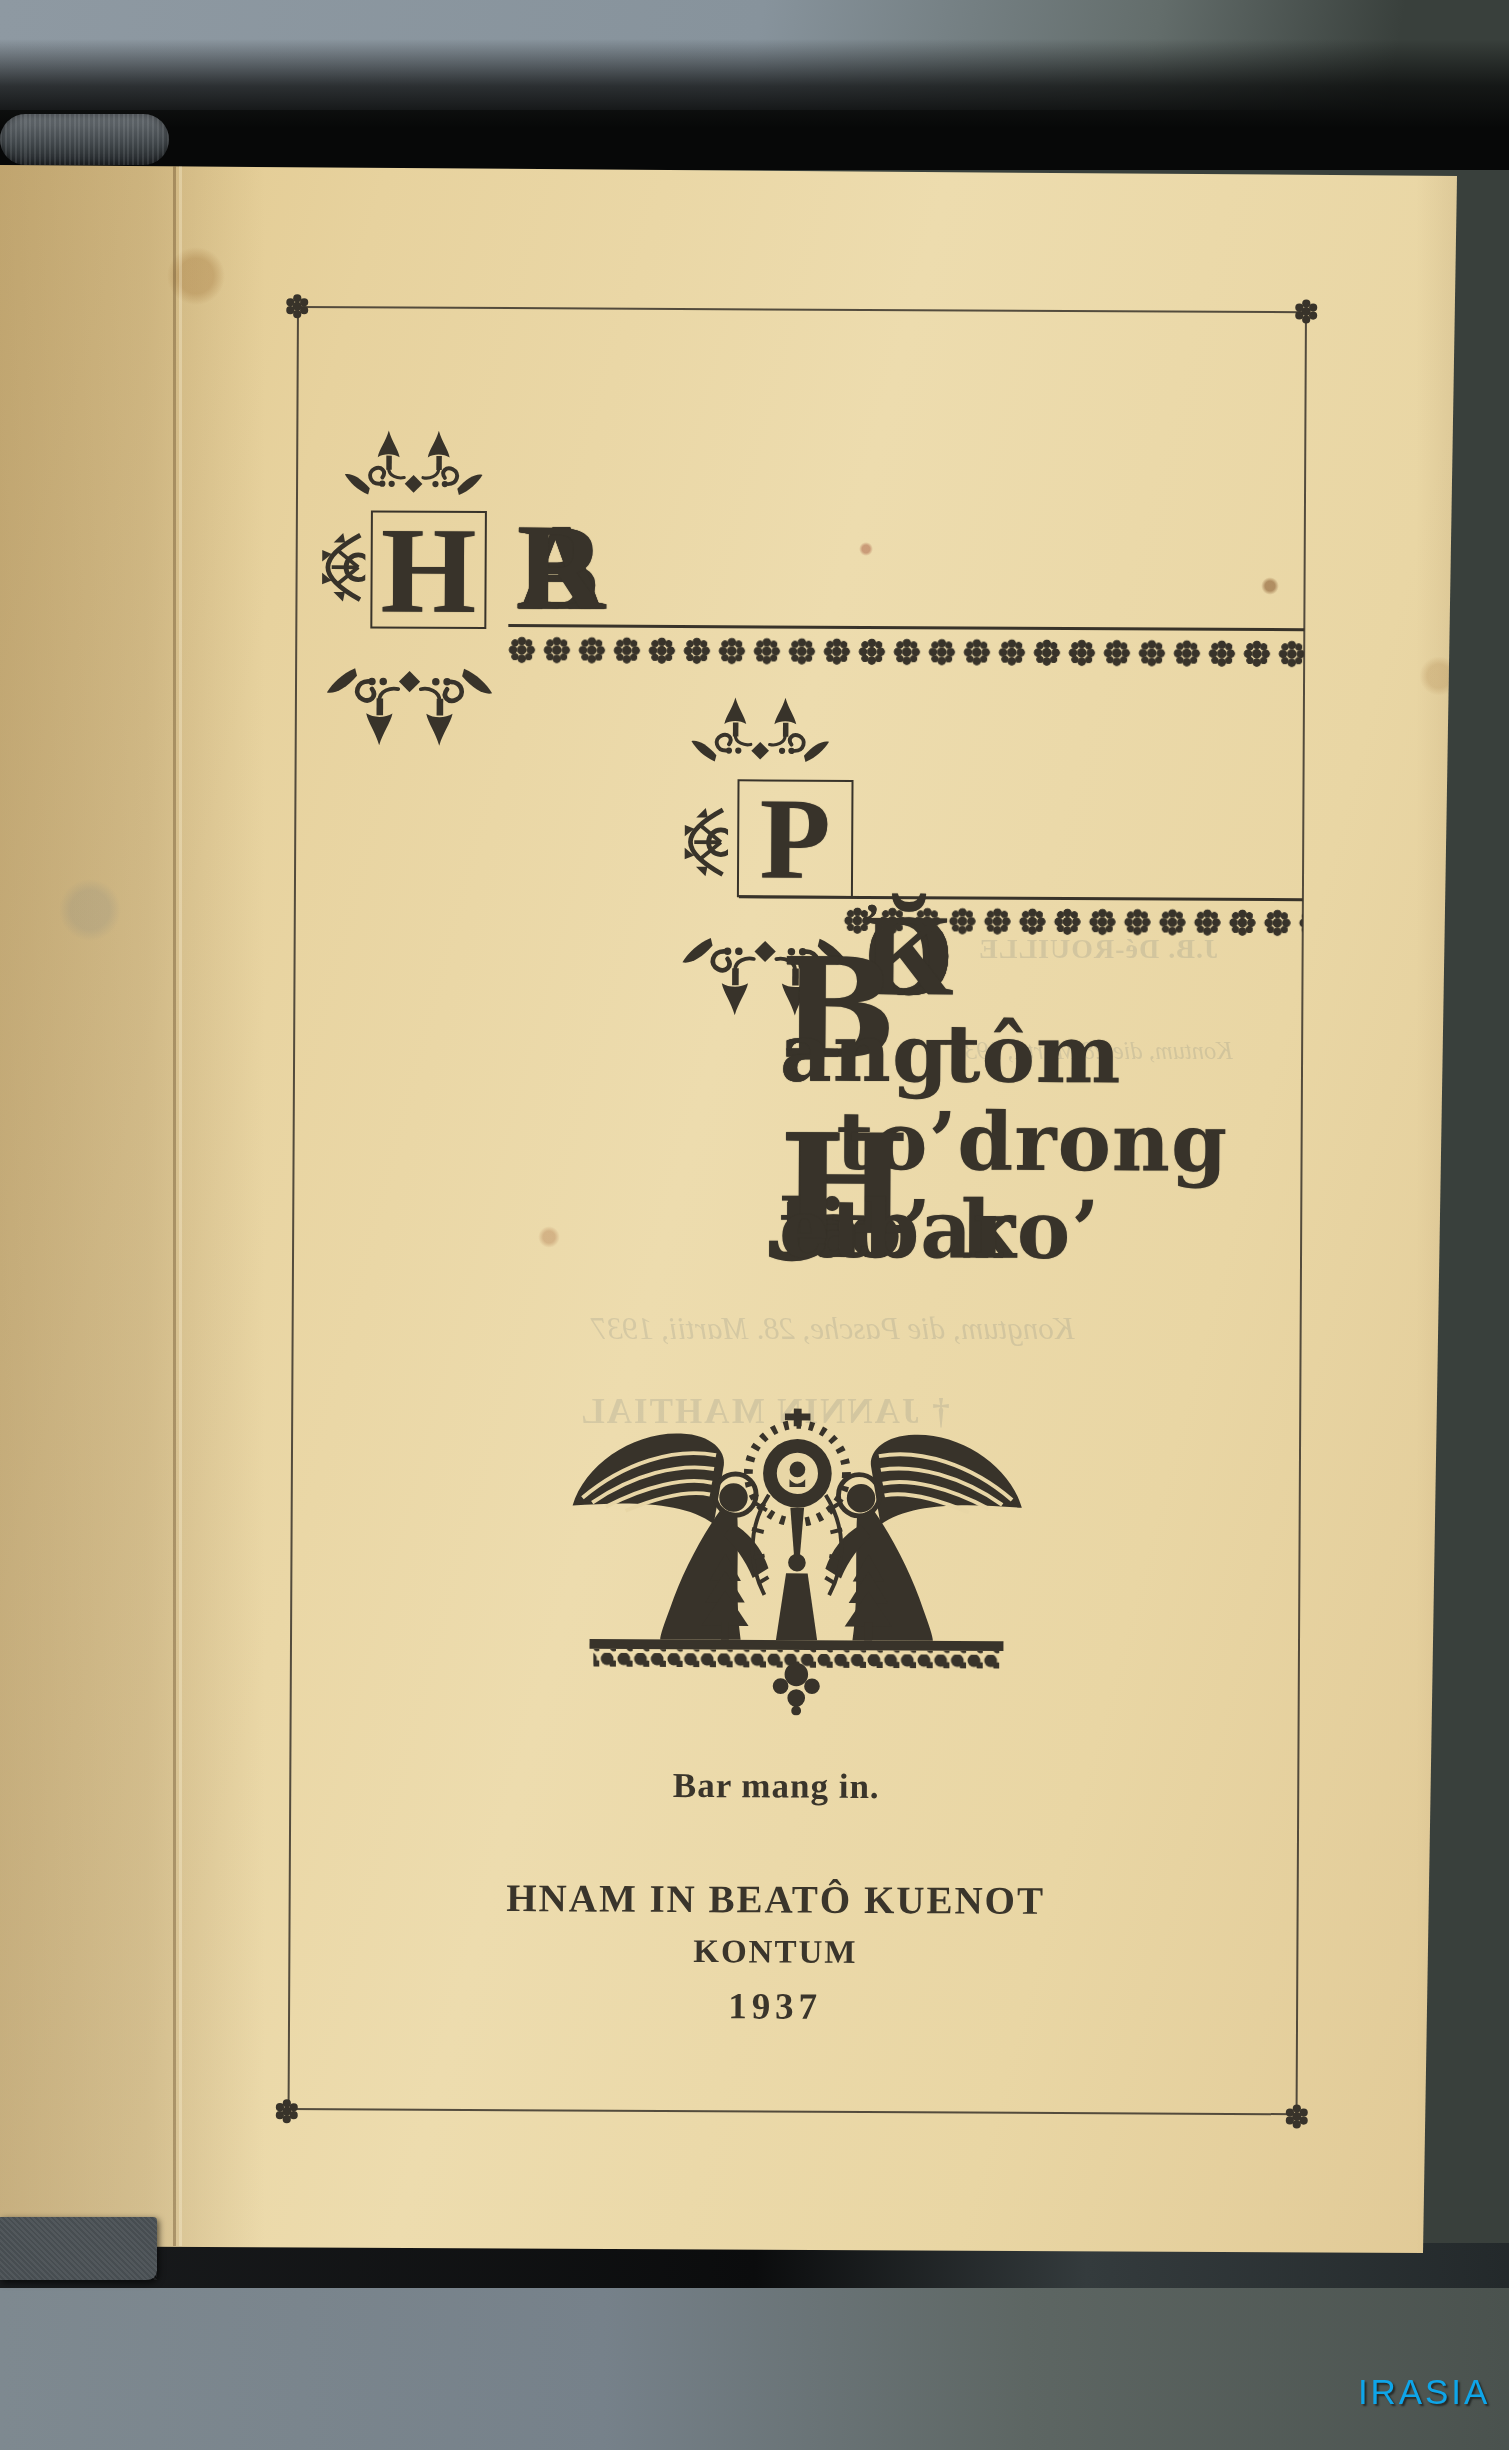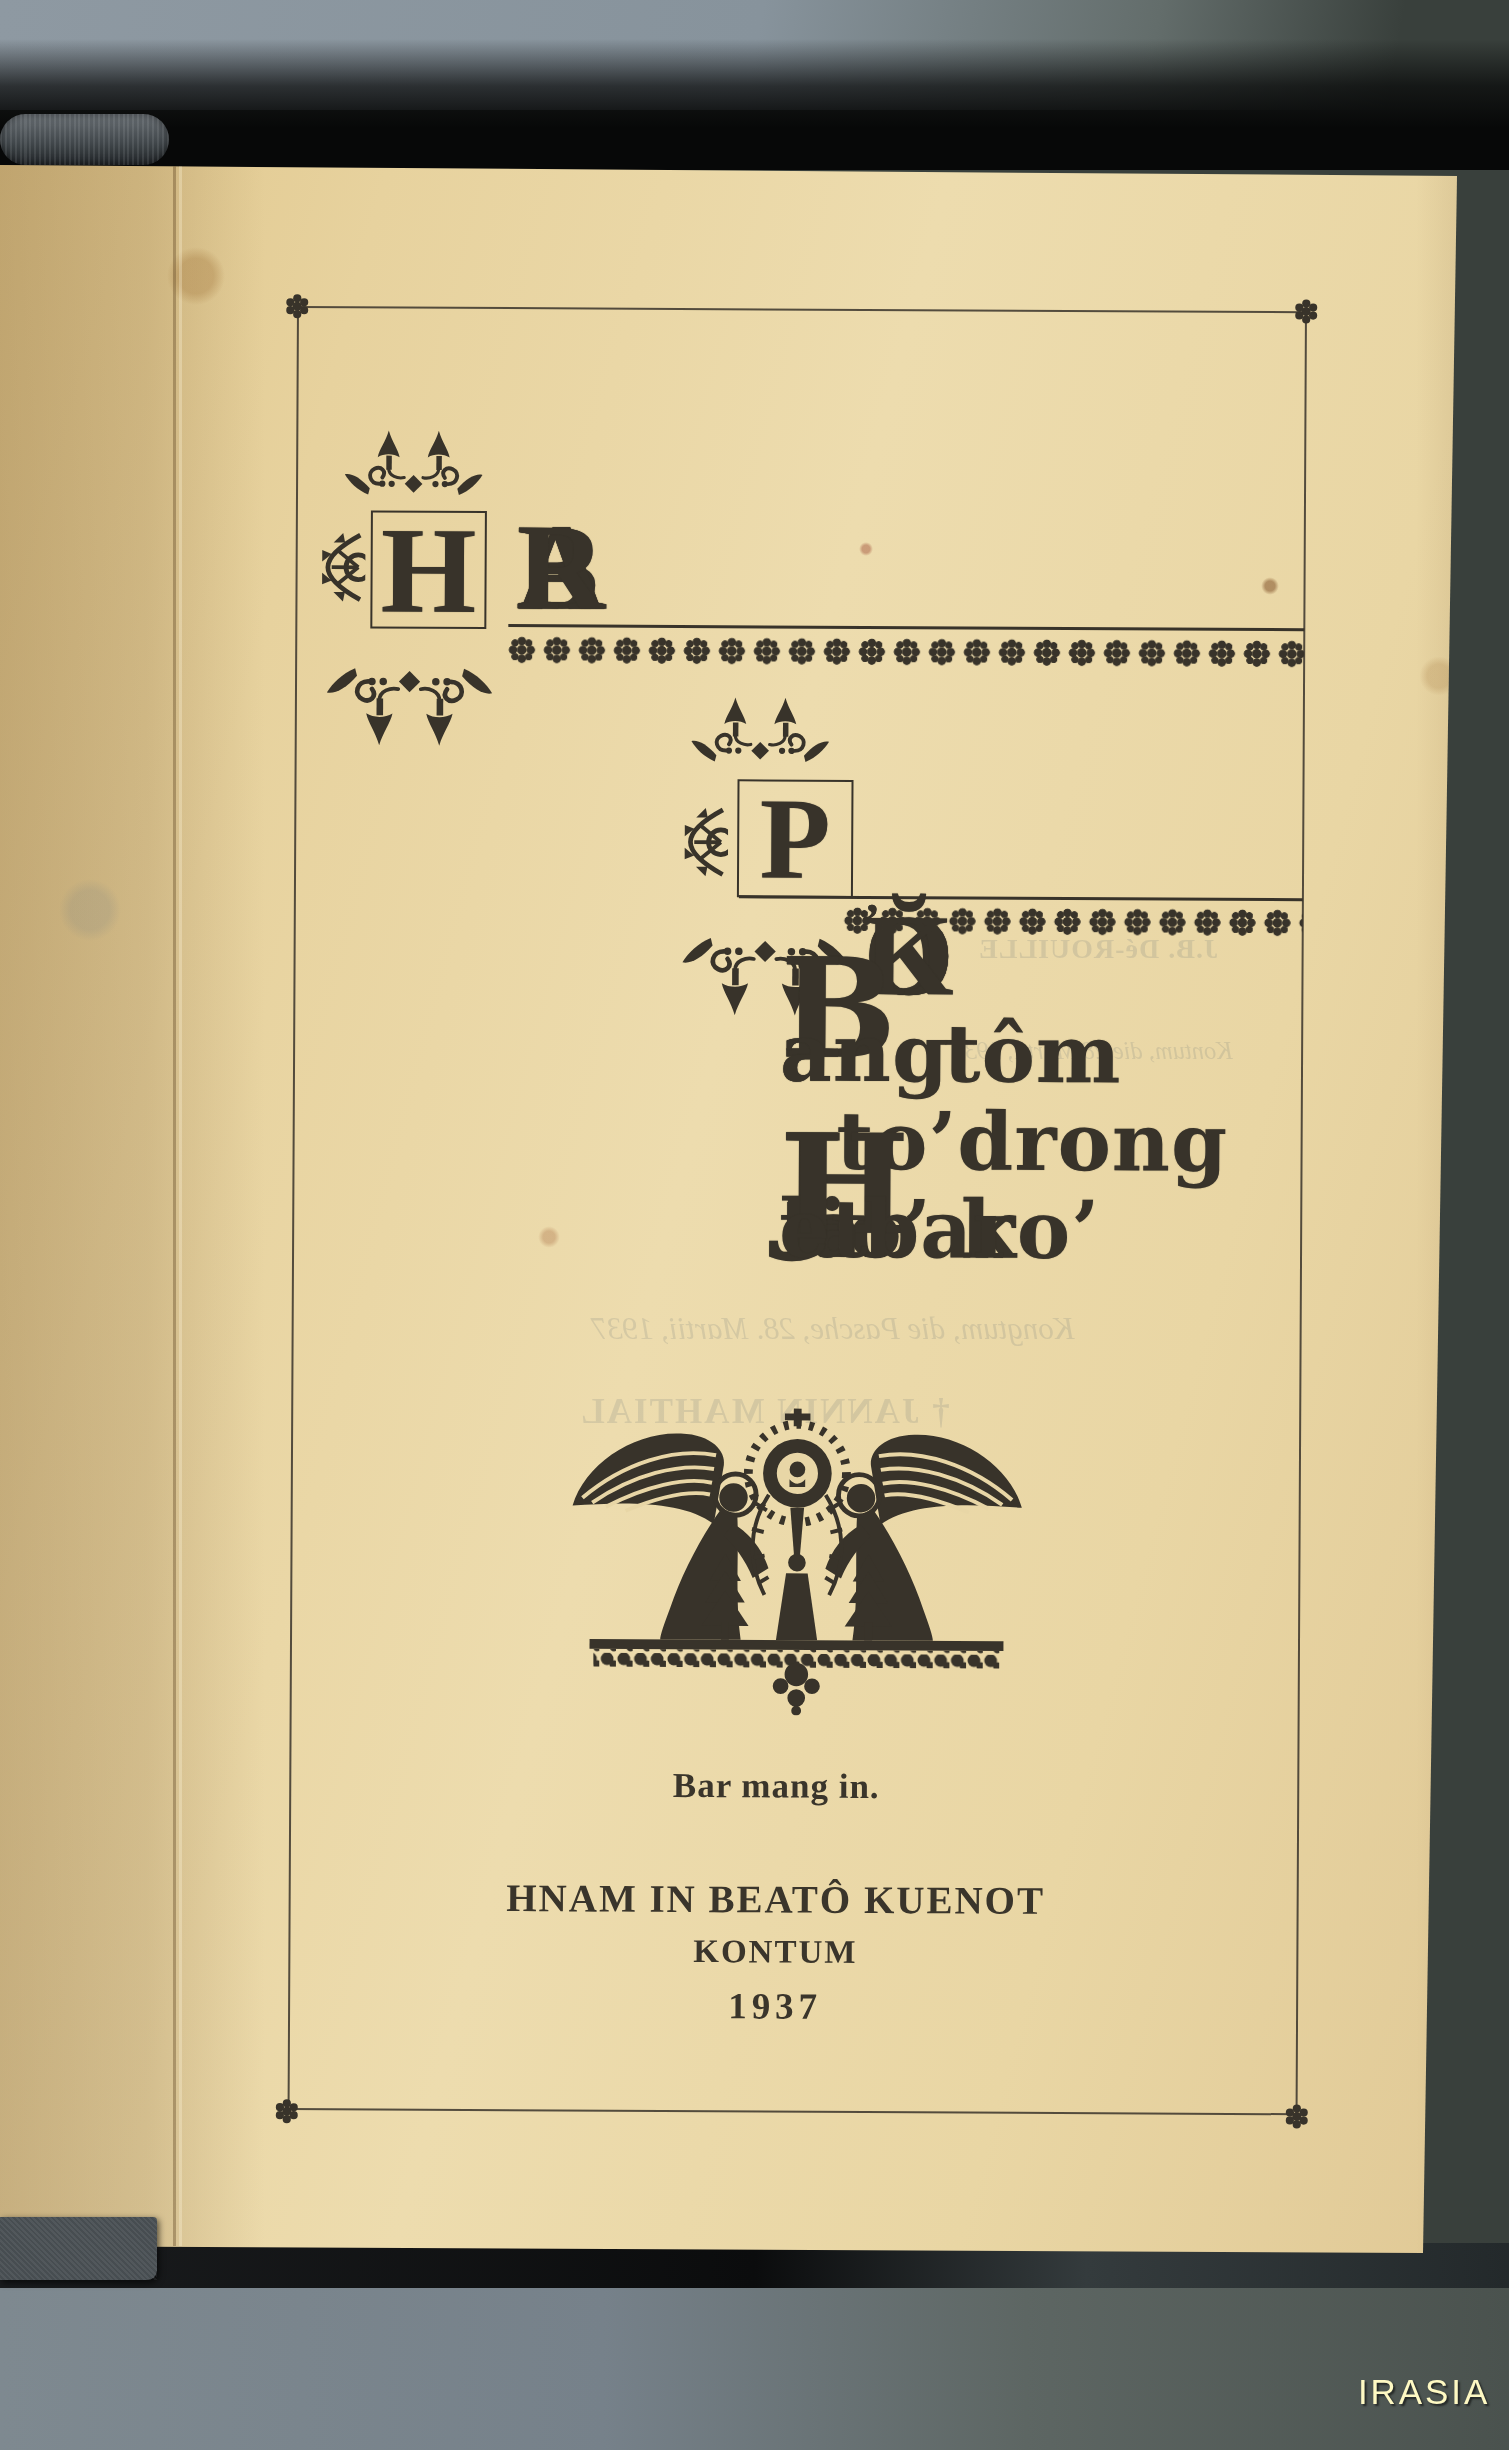--- a/index.html
+++ b/index.html
@@ -111,21 +111,21 @@
   .year{top:1982px;font-size:37px;letter-spacing:4.9px;}
 
   .ghost{transform:scaleX(-1);color:#5c6a72;opacity:.16;text-align:center;white-space:nowrap;
     font-family:"Liberation Serif",serif;}
   .g1{left:956px;top:933px;width:284px;font-size:28px;font-weight:700;letter-spacing:1px;}
   .g2{left:931px;top:1037px;width:323px;font-size:24.5px;font-style:italic;}
   .g3{left:588px;top:1311px;width:490px;font-size:31px;font-style:italic;}
   .g4{left:534px;top:1392px;width:461px;font-size:35px;font-weight:700;letter-spacing:2px;}
 
   .watermark{left:1358px;top:2372px;font-family:"Liberation Sans",sans-serif;font-size:35px;
-    color:#fef9c3;letter-spacing:2.9px;text-shadow:2px 2px 2px rgba(0,0,0,.55);}
+    color:#0ea5e9;letter-spacing:2.9px;text-shadow:2px 2px 2px rgba(0,0,0,.55);}
 </style>
 </head>
 <body>
 
 <svg width="0" height="0" style="position:absolute">
   <defs>
     <pattern id="garland" width="17" height="18" patternUnits="userSpaceOnUse">
       <circle cx="8" cy="6" r="6.5" fill="#38332a"></circle>
         <circle cx="15" cy="12" r="4.5" fill="#38332a"></circle>
     </pattern>

